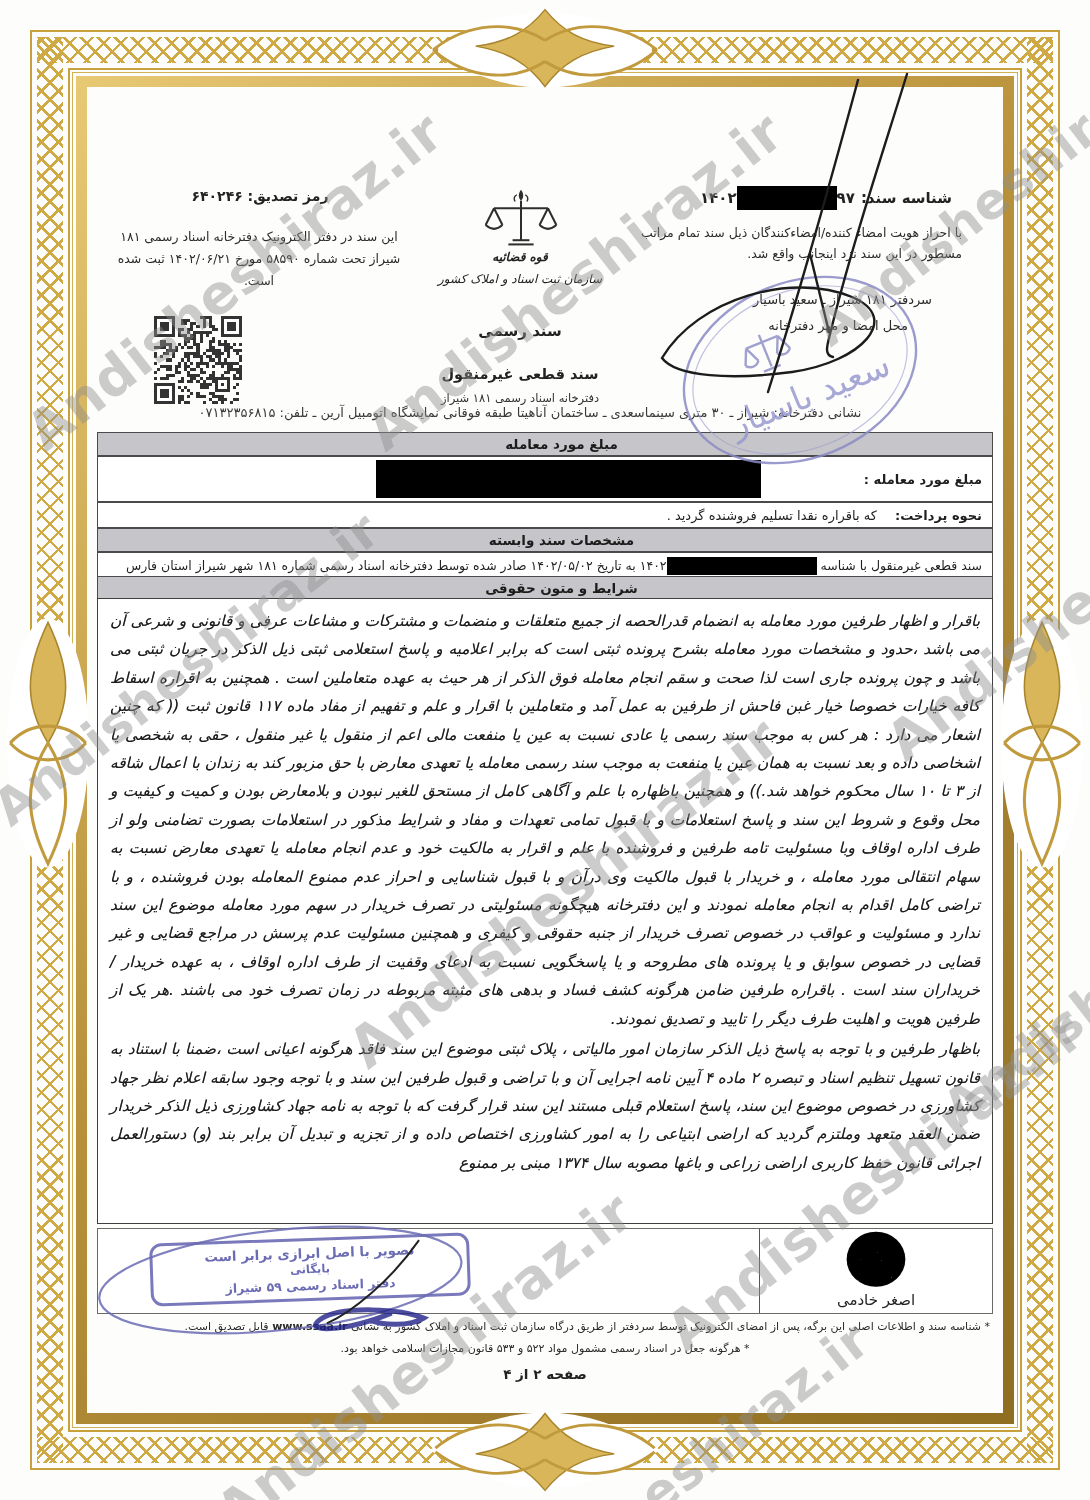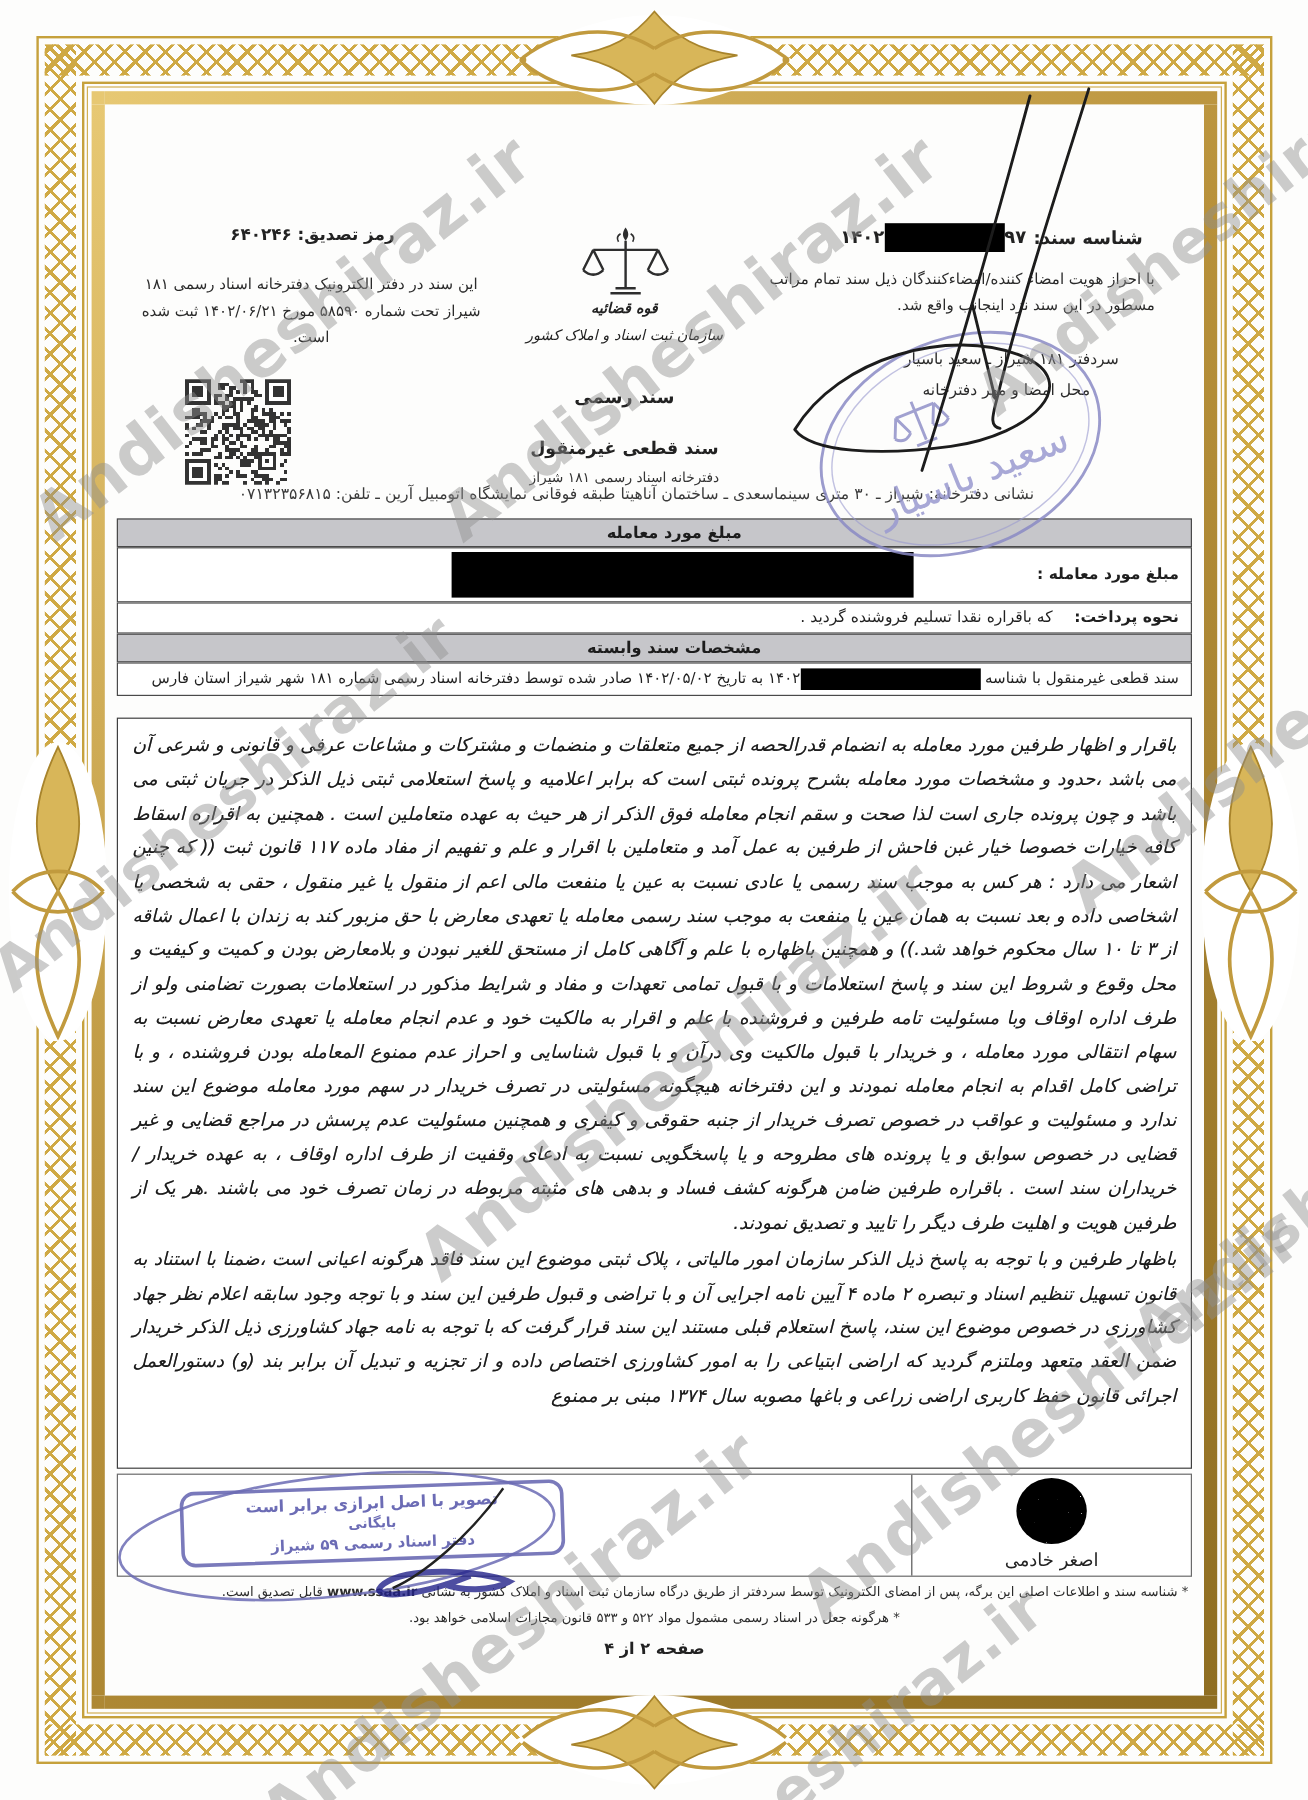--- a/index.html
+++ b/index.html
@@ -208,20 +208,21 @@
 
   <div class="abs band" style="top:528px;">مشخصات سند وابسته</div>
   <div class="abs trow" style="top:552px;height:26px;">
     <span class="relline">
       <span>سند قطعی غیرمنقول با شناسه</span>
       <span dir="ltr"><span>۱۴۰۲</span><span class="red-inline" style="width:150px;height:18px;"></span></span>
       <span>به تاریخ ۱۴۰۲/۰۵/۰۲ صادر شده توسط دفترخانه اسناد رسمی شماره ۱۸۱ شهر شیراز استان فارس</span>
     </span>
   </div>
 
+  <div class="abs band" style="top:576px;">شرایط و متون حقوقی</div>
   <div class="abs legalbox">
     <div class="txt">
       <p>باقرار و اظهار طرفین مورد معامله به انضمام قدرالحصه از جمیع متعلقات و منضمات و مشترکات و مشاعات عرفی و قانونی و شرعی آن می باشد ،حدود و مشخصات مورد معامله بشرح پرونده ثبتی است که برابر اعلامیه و پاسخ استعلامی ثبتی ذیل الذکر در جریان ثبتی می باشد و چون پرونده جاری است لذا صحت و سقم انجام معامله فوق الذکر از هر حیث به عهده متعاملین است . همچنین به اقراره اسقاط کافه خیارات خصوصا خیار غبن فاحش از طرفین به عمل آمد و متعاملین با اقرار و علم و تفهیم از مفاد ماده ۱۱۷ قانون ثبت (( که چنین اشعار می دارد : هر کس به موجب سند رسمی یا عادی نسبت به عین یا منفعت مالی اعم از منقول یا غیر منقول ، حقی به شخصی یا اشخاصی داده و بعد نسبت به همان عین یا منفعت به موجب سند رسمی معامله یا تعهدی معارض با حق مزبور کند به زندان با اعمال شاقه از ۳ تا ۱۰ سال محکوم خواهد شد.)) و همچنین باظهاره با علم و آگاهی کامل از مستحق للغیر نبودن و بلامعارض بودن و کمیت و کیفیت و محل وقوع و شروط این سند و پاسخ استعلامات و با قبول تمامی تعهدات و مفاد و شرایط مذکور در استعلامات بصورت تضامنی ولو از طرف اداره اوقاف وبا مسئولیت تامه طرفین و فروشنده با علم و اقرار به مالکیت خود و عدم انجام معامله یا تعهدی معارض نسبت به سهام انتقالی مورد معامله ، و خریدار با قبول مالکیت وی درآن و با قبول شناسایی و احراز عدم ممنوع المعامله بودن فروشنده ، و با تراضی کامل  اقدام به انجام معامله نمودند و این دفترخانه هیچگونه مسئولیتی در تصرف خریدار در سهم مورد معامله موضوع این سند ندارد و مسئولیت و عواقب در خصوص تصرف خریدار از جنبه حقوقی و کیفری و همچنین مسئولیت عدم پرسش در مراجع قضایی و غیر قضایی در خصوص سوابق و یا پرونده های مطروحه و یا پاسخگویی نسبت به ادعای وقفیت از طرف اداره اوقاف ، به عهده  خریدار / خریداران سند است . باقراره طرفین ضامن هرگونه کشف فساد و بدهی های مثبته مربوطه در زمان تصرف خود می باشند .هر یک از طرفین هویت و اهلیت طرف دیگر را تایید و تصدیق نمودند.</p>
       <p>باظهار طرفین و  با توجه به پاسخ ذیل الذکر سازمان امور مالیاتی ، پلاک ثبتی موضوع این سند فاقد هرگونه اعیانی است ،ضمنا با استناد به قانون تسهیل تنظیم اسناد و تبصره ۲ ماده ۴ آیین نامه اجرایی آن  و با تراضی و قبول طرفین  این سند و با توجه وجود سابقه اعلام نظر جهاد کشاورزی در خصوص موضوع این سند، پاسخ استعلام قبلی مستند این سند قرار گرفت که با توجه به نامه جهاد کشاورزی ذیل الذکر خریدار ضمن العقد متعهد وملتزم گردید که اراضی ابتیاعی را به امور کشاورزی اختصاص داده و از تجزیه و تبدیل آن برابر بند (و) دستورالعمل اجرائی قانون حفظ کاربری اراضی زراعی و باغها مصوبه سال ۱۳۷۴ مبنی بر ممنوع</p>
     </div>
   </div>
 
   <div class="abs bottombox">
     <div class="fpcell">
       <svg width="90" height="66" viewBox="0 0 90 72">

